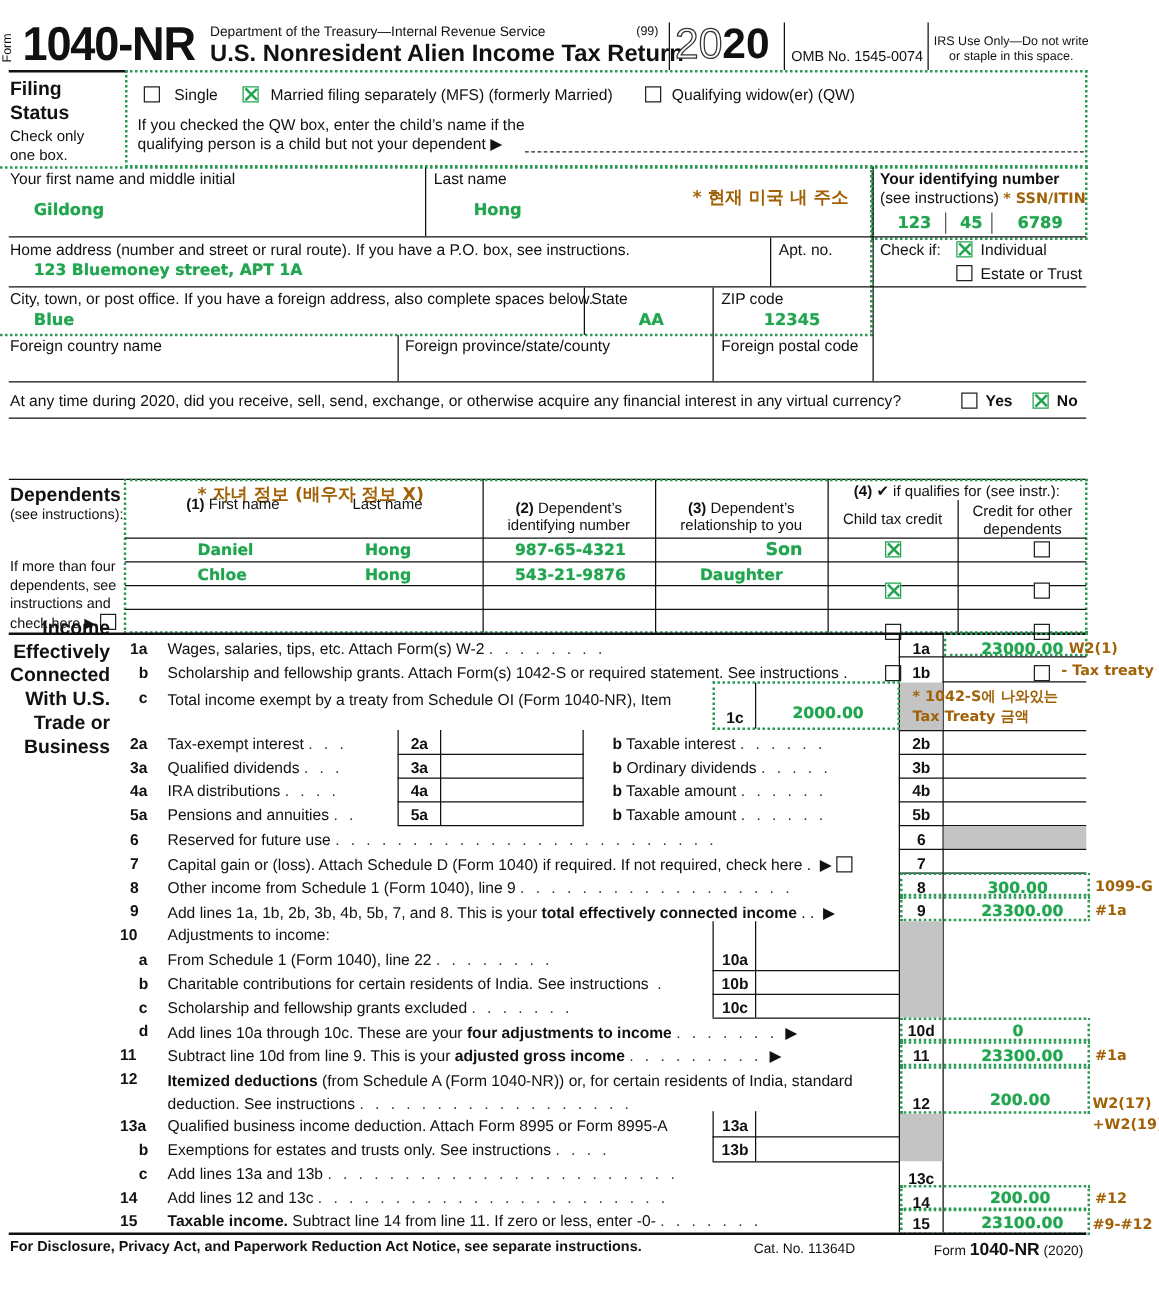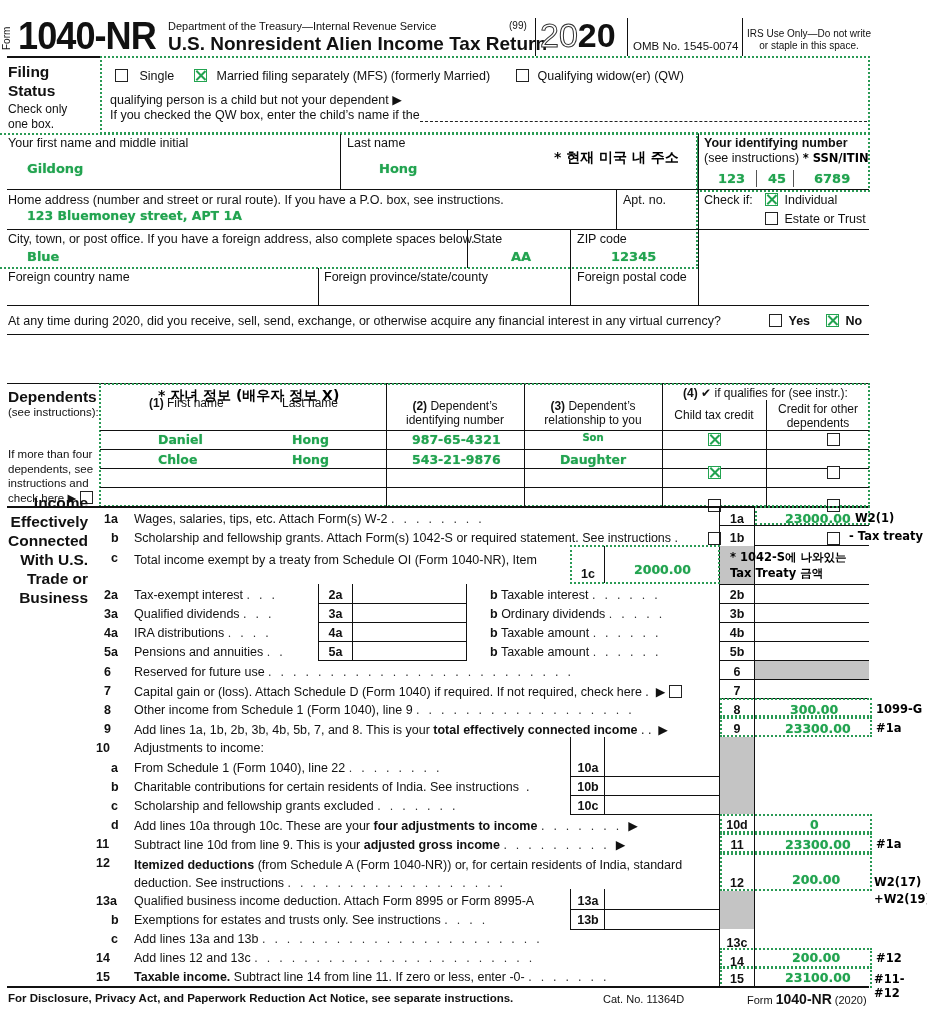--- a/index.html
+++ b/index.html
@@ -1,19 +1,19 @@
 <!DOCTYPE html>
 <html><head>
 <meta charset="utf-8">
 <style>
   * { box-sizing: border-box; margin: 0; padding: 0; }
   body { width: 927px; height: 1031px; background: #fff; font-family: "Liberation Sans", sans-serif; color: #111; position: relative; overflow: hidden; font-size: 12.5px; }
   .abs { position: absolute; }
   .green { color: #22a350; font-weight: bold; font-family: "DejaVu Sans", sans-serif; text-shadow: 0 0 1px #7fcf9a; }
-  .red { color: #000000; font-weight: bold; font-family: "DejaVu Sans", sans-serif; }
+  .red { color: #a16207; font-weight: bold; font-family: "DejaVu Sans", sans-serif; }
   .hline { position: absolute; height: 0; border-top: 1.5px solid #111; }
   .hthick { border-top: 2.5px solid #111; }
   .vline { position: absolute; width: 0; border-left: 1.5px solid #111; }
   .gdash { position: absolute; border: 2px dotted #2a9a55; }
   .cb { display: inline-block; width: 13px; height: 13px; border: 1.2px solid #222; background: #fff; position: relative; vertical-align: -2px; }
   .cb.checked { border-color: #22a350; }
   .cb.checked::before, .cb.checked::after { content: ""; position: absolute; left: 5px; top: -1px; width: 1.5px; height: 13px; background: #22a350; }
   .cb.checked::before { transform: rotate(45deg); }
   .cb.checked::after { transform: rotate(-45deg); }
   .small { font-size: 12px; }
@@ -64,22 +64,22 @@
 </div>
 <div class="abs lbl" style="left:194px;top:69px;">
   <span class="cb checked"></span>
   <span style="margin-left:6px;">Married filing separately (MFS) (formerly Married)</span>
 </div>
 <div class="abs lbl" style="left:516px;top:69px;">
   <span class="cb"></span>
   <span style="margin-left:5px;">Qualifying widow(er) (QW)</span>
 </div>
 <div class="abs lbl" style="left:110px;top:93px;line-height:15px;">
+  <div>If you checked the QW box, enter the child’s name if the</div>
   <div>qualifying person is a child but not your dependent ▶</div>
-  <div>If you checked the QW box, enter the child’s name if the</div>
 </div>
 <div class="abs" style="left:420px;top:121px;width:447px;border-top:1.5px dashed #222;"></div>
 
 <div class="gdash" style="left:0px;top:133px;width:698px;height:136px;border-left:none;"></div>
 <div class="gdash" style="left:697px;top:133px;width:173px;height:59px;"></div>
 
 <div class="vline" style="left:340px;top:134px;height:55px;"></div>
 <div class="vline" style="left:698px;top:134px;height:171px;"></div>
 <div class="hline" style="left:7px;top:189px;width:862px;"></div>
 
@@ -179,21 +179,21 @@
 
 <div class="hline" style="left:100px;top:430px;width:769px;"></div>
 <div class="hline" style="left:100px;top:449px;width:769px;"></div>
 <div class="hline" style="left:100px;top:468px;width:769px;"></div>
 <div class="hline" style="left:100px;top:487px;width:769px;"></div>
 
 <div>
   <div class="abs green" style="left:158px;top:432px;font-size:12.5px;">Daniel</div>
   <div class="abs green" style="left:292px;top:432px;font-size:12.5px;">Hong</div>
   <div class="abs green" style="left:412px;top:432px;font-size:12.5px;">987-65-4321</div>
-  <div class="abs green" style="left:524px;width:138px;text-align:center;top:432px;font-size:10px;">Son</div>
+  <div class="abs green" style="left:504px;width:138px;text-align:right;top:432px;font-size:14px;">Son</div>
   <span class="cb checked abs" style="left:708px;top:433px;"></span>
   <span class="cb abs" style="left:811px;top:433px;"></span>
 </div>
 <div>
   <div class="abs green" style="left:158px;top:452px;font-size:12.5px;">Chloe</div>
   <div class="abs green" style="left:292px;top:452px;font-size:12.5px;">Hong</div>
   <div class="abs green" style="left:412px;top:452px;font-size:12.5px;">543-21-9876</div>
   <div class="abs green" style="left:524px;width:138px;text-align:center;top:452px;font-size:12.5px;">Daughter</div>
   <span class="cb checked abs" style="left:708px;top:452px;"></span>
   <span class="cb abs" style="left:811px;top:452px;"></span>
@@ -386,21 +386,21 @@
 <div class="gdash" style="left:720px;top:948px;width:152px;height:20px;"></div>
 <div class="boxnum" style="left:720px;top:955px;width:34px;">14</div>
 <div class="abs green" style="left:792px;top:950px;font-size:12.5px;">200.00</div>
 <div class="abs red" style="left:876px;top:951px;font-size:11.5px;">#12</div>
 
 <div class="linenum" style="left:96px;top:970px;">15</div>
 <div class="row-text" style="left:134px;top:970px;"><span class="b">Taxable income.</span><span> Subtract line 14 from line 11. If zero or less, enter -0-</span> <span class="dots">.......</span></div>
 <div class="gdash" style="left:720px;top:967px;width:152px;height:21px;"></div>
 <div class="boxnum" style="left:720px;top:972px;width:34px;">15</div>
 <div class="abs green" style="left:785px;top:970px;font-size:12.5px;">23100.00</div>
-<div class="abs red" style="left:874px;top:972px;font-size:11.5px;">#11-#12</div>
+<div class="abs red" style="left:874px;top:972px;font-size:11.5px;">#9-#12</div>
 
 <div class="hline hthick" style="left:7px;top:986px;width:862px;"></div>
 
 <div class="abs b" style="left:8px;top:992px;font-size:11.5px;">For Disclosure, Privacy Act, and Paperwork Reduction Act Notice, see separate instructions.</div>
 <div class="abs" style="left:603px;top:993px;font-size:11px;">Cat. No. 11364D</div>
 <div class="abs" style="left:747px;top:991px;font-size:11px;">
   <span>Form</span> <span class="b" style="font-size:14px;">1040-NR</span> <span>(2020)</span>
 </div>
 
 </body></html>

